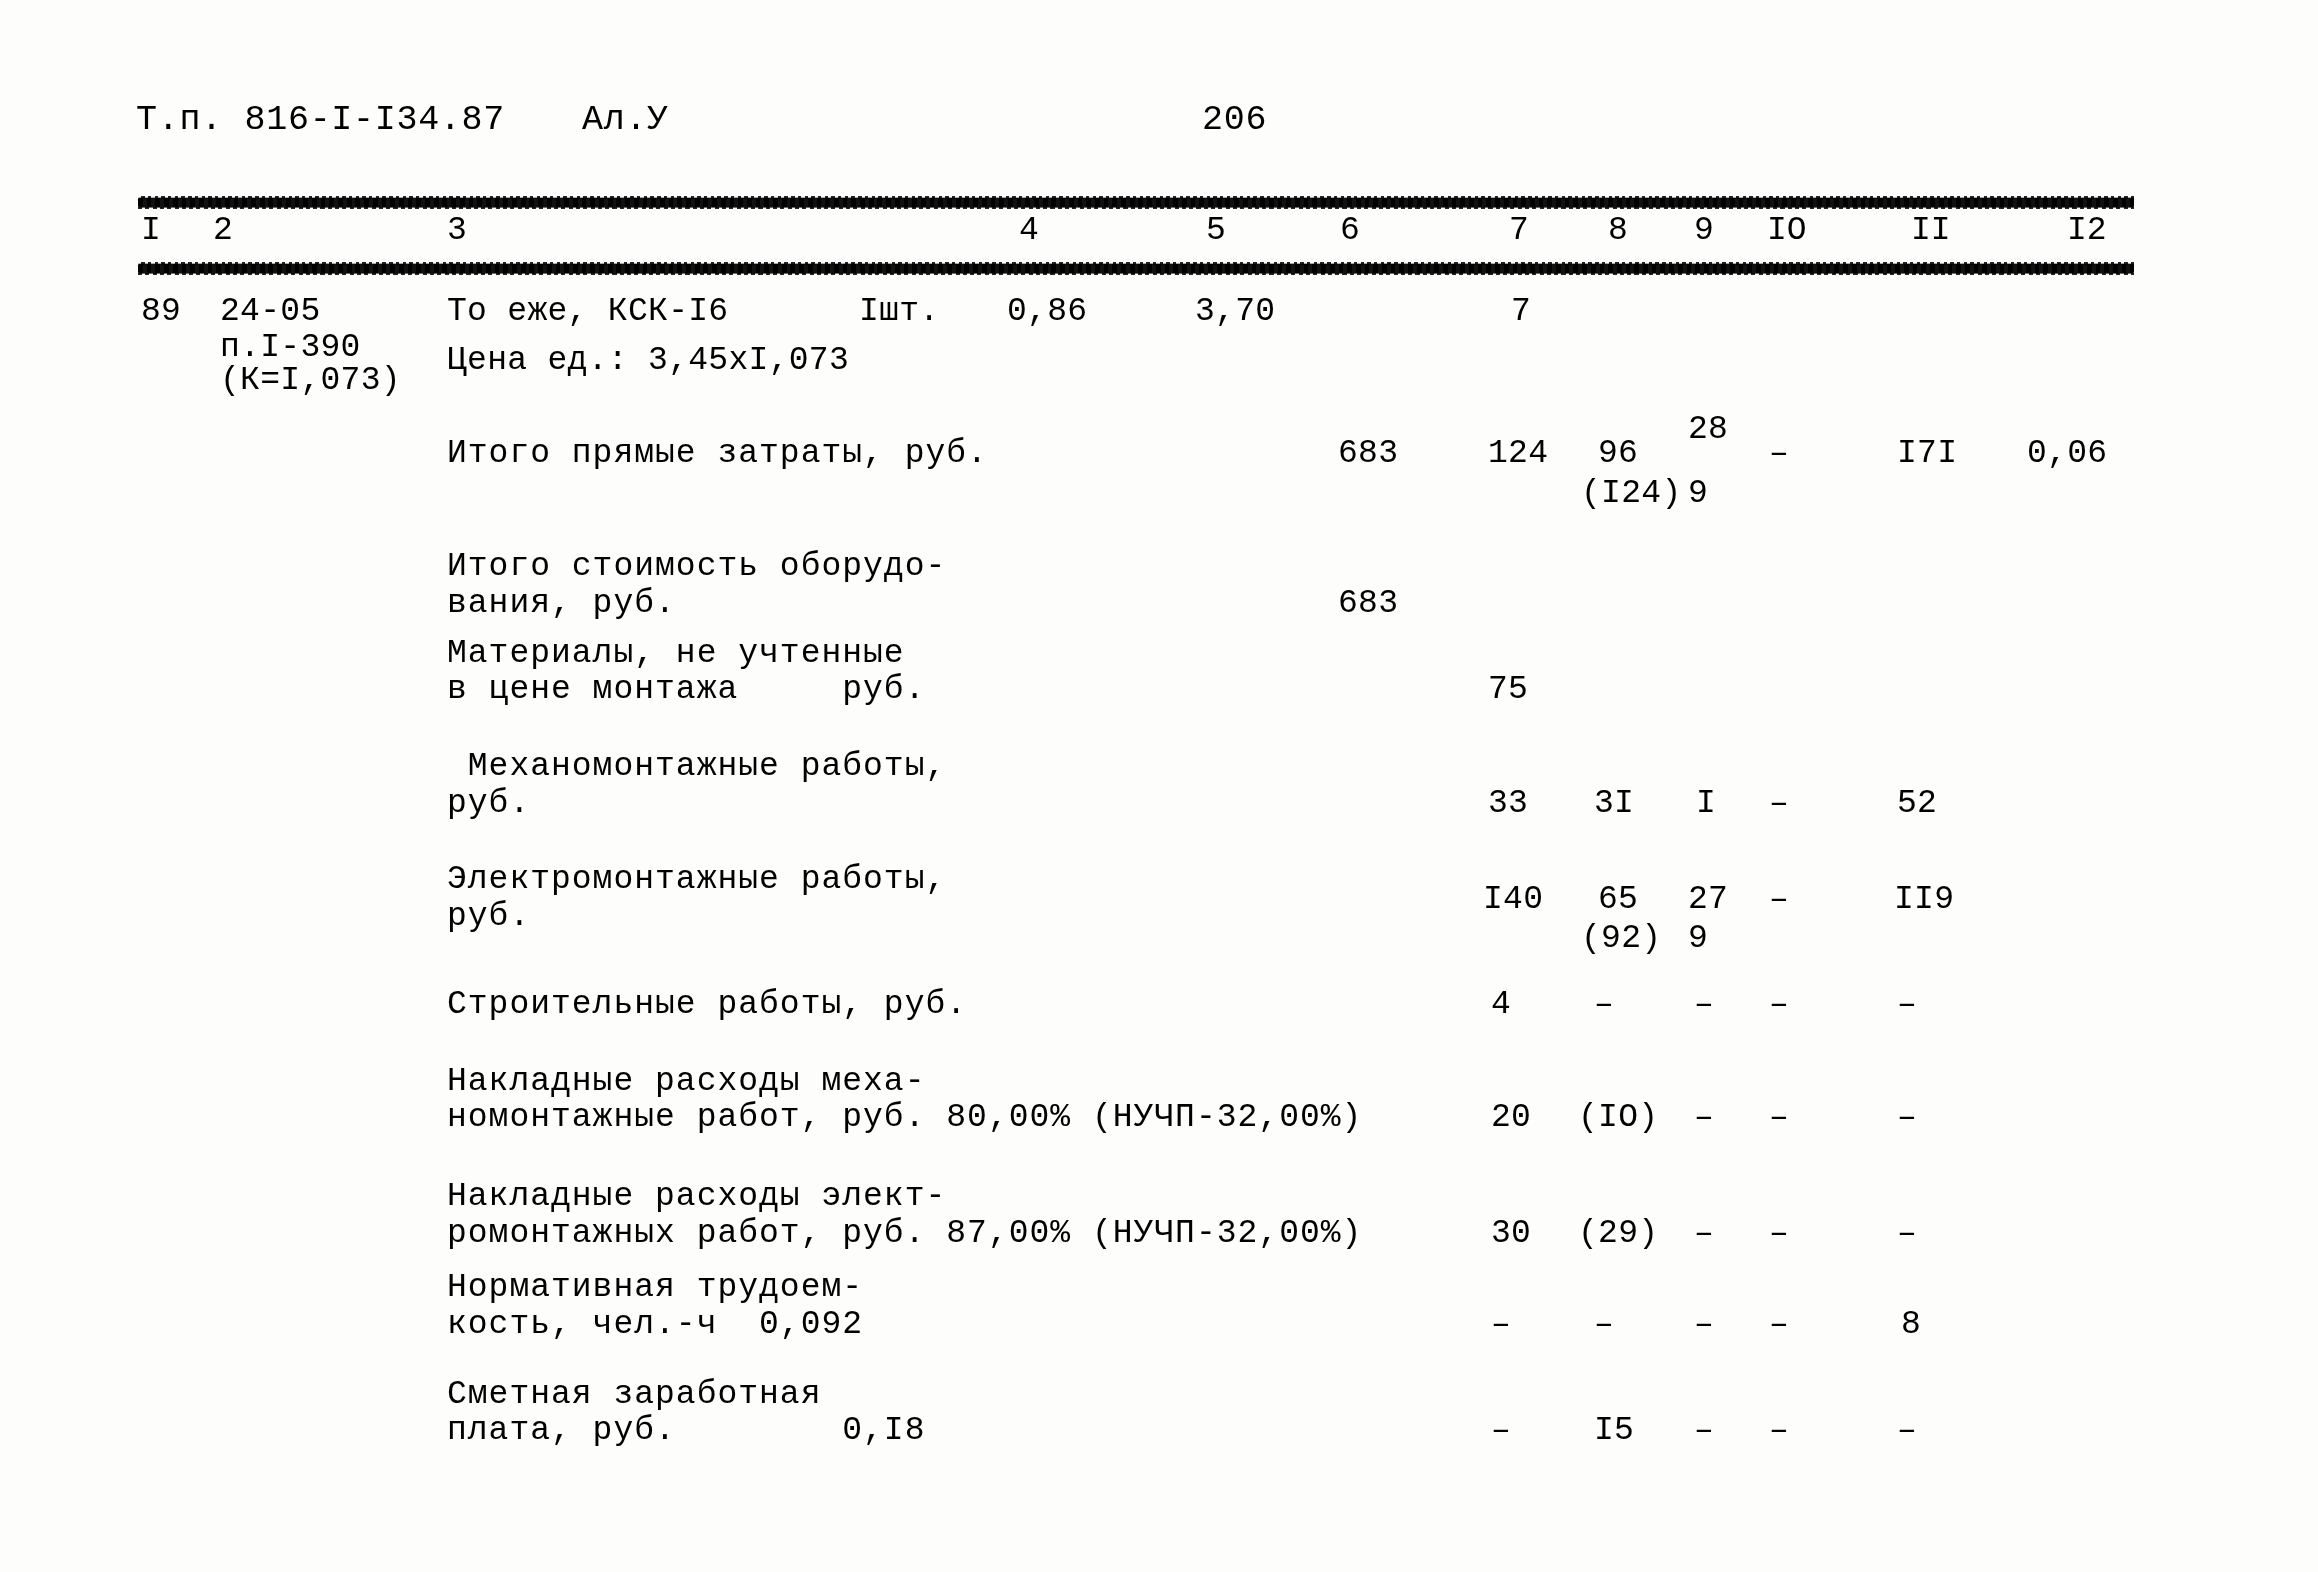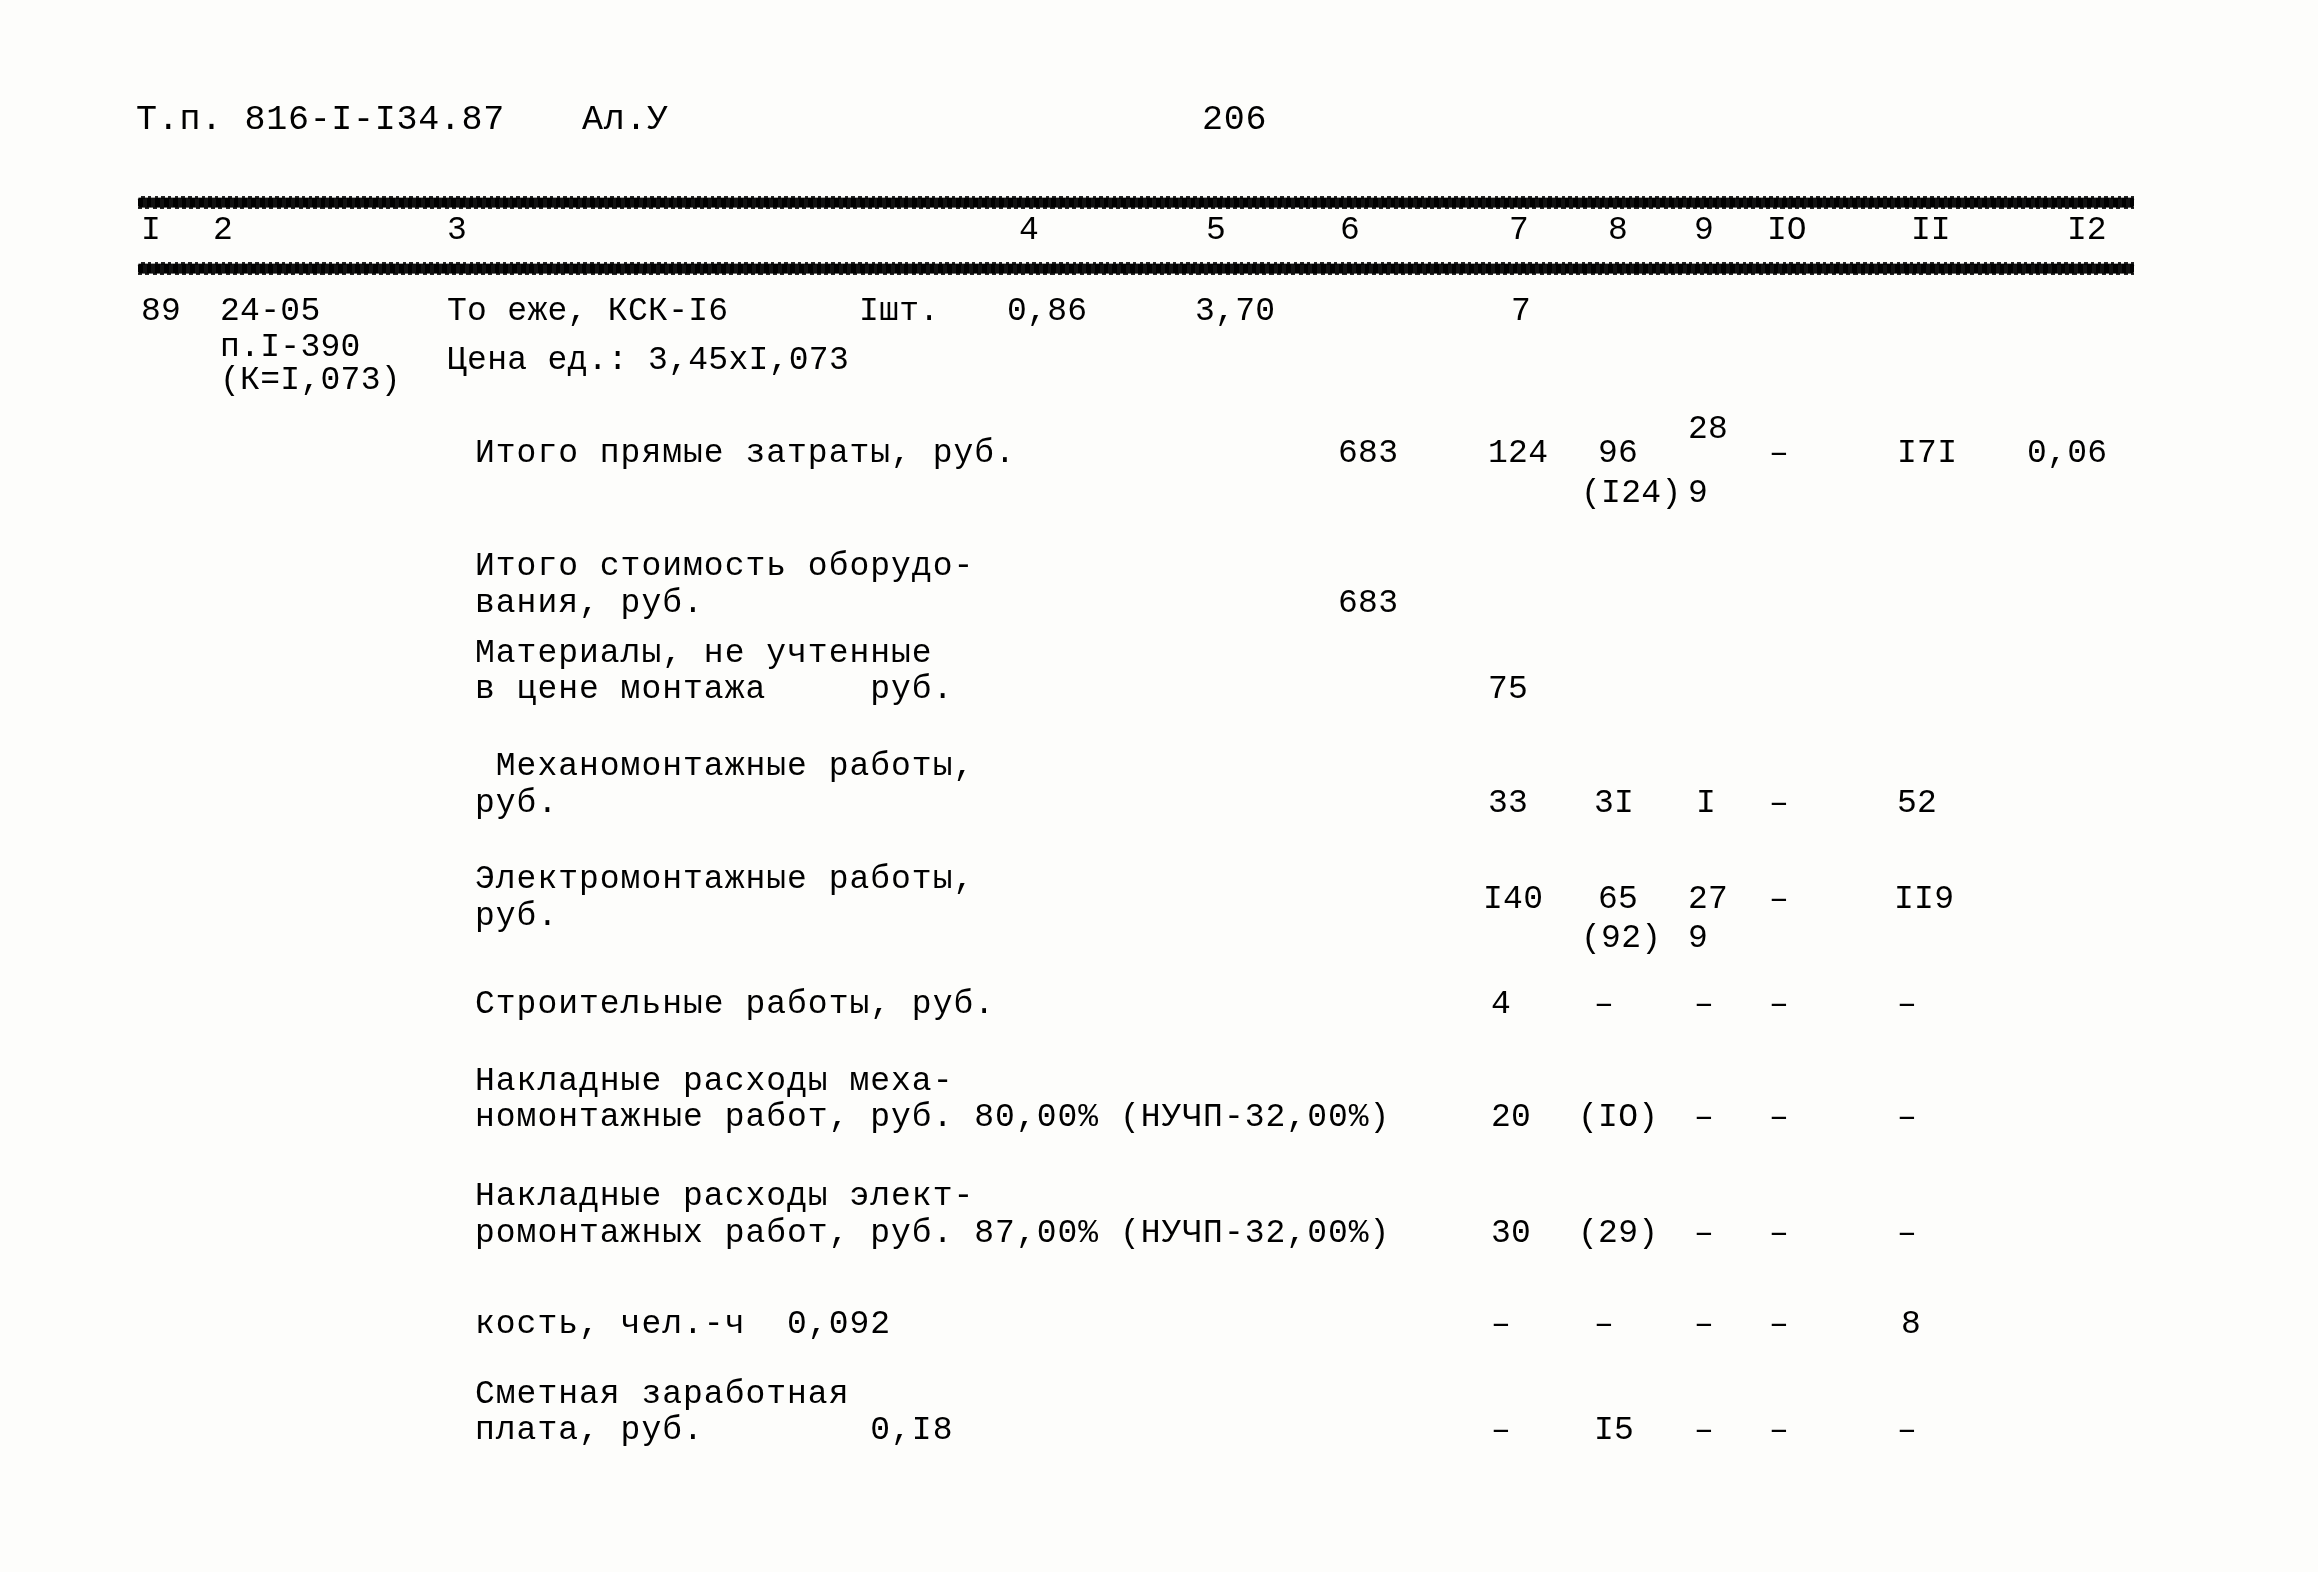--- a/index.html
+++ b/index.html
@@ -105,21 +105,21 @@
   }
 
   
   .cell {
     position: absolute;
     font-size: 33px;
     white-space: pre;
     letter-spacing: 0.3px;
     line-height: 39px;
   }
-  .cell.label { letter-spacing: 1px; margin-left: 28px; }
+  .cell.label { letter-spacing: 1px; }
   .num { text-align: left; }
 </style>
 </head>
 <body>
 
 <div class="page">
 
   <div class="doc-header">
     <div class="doc-code">Т.п. 816-I-I34.87</div>
     <div class="doc-sheet">Ал.У</div>
@@ -206,20 +206,21 @@
   <div class="cell num" style="left:1897px; top:1098px">–</div>
 
   <div class="cell label" style="left:447px;  top:1177px">Накладные расходы элект-</div>
   <div class="cell label" style="left:447px;  top:1214px">ромонтажных работ, руб. 87,00% (НУЧП-32,00%)</div>
   <div class="cell num" style="left:1491px; top:1214px">30</div>
   <div class="cell num" style="left:1578px; top:1214px">(29)</div>
   <div class="cell num" style="left:1694px; top:1214px">–</div>
   <div class="cell num" style="left:1769px; top:1214px">–</div>
   <div class="cell num" style="left:1897px; top:1214px">–</div>
 
+  <div class="cell label" style="left:447px;  top:1268px">Нормативная трудоем-</div>
   <div class="cell label" style="left:447px;  top:1305px">кость, чел.-ч  0,092</div>
   <div class="cell num" style="left:1491px; top:1305px">–</div>
   <div class="cell num" style="left:1594px; top:1305px">–</div>
   <div class="cell num" style="left:1694px; top:1305px">–</div>
   <div class="cell num" style="left:1769px; top:1305px">–</div>
   <div class="cell num" style="left:1901px; top:1305px">8</div>
 
   <div class="cell label" style="left:447px;  top:1375px">Сметная заработная</div>
   <div class="cell label" style="left:447px;  top:1411px">плата, руб.        0,I8</div>
   <div class="cell num" style="left:1491px; top:1411px">–</div>

